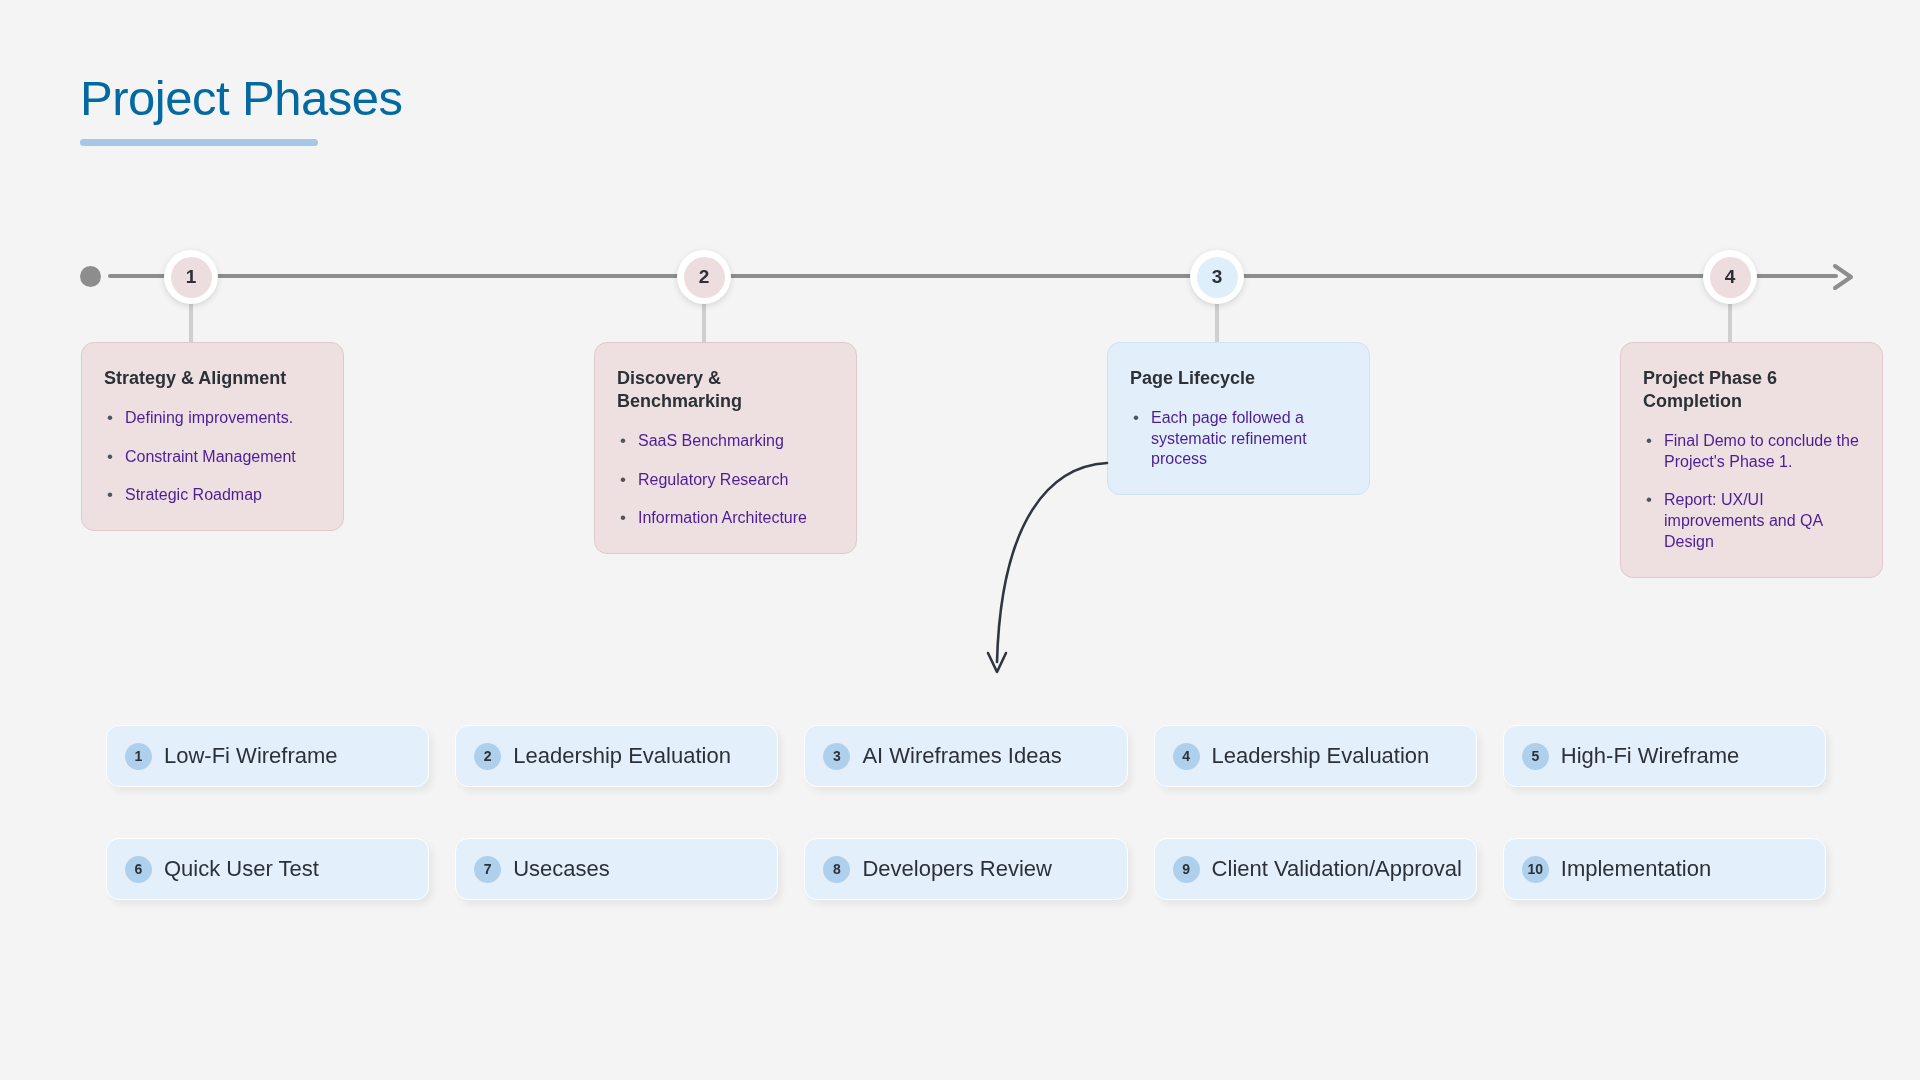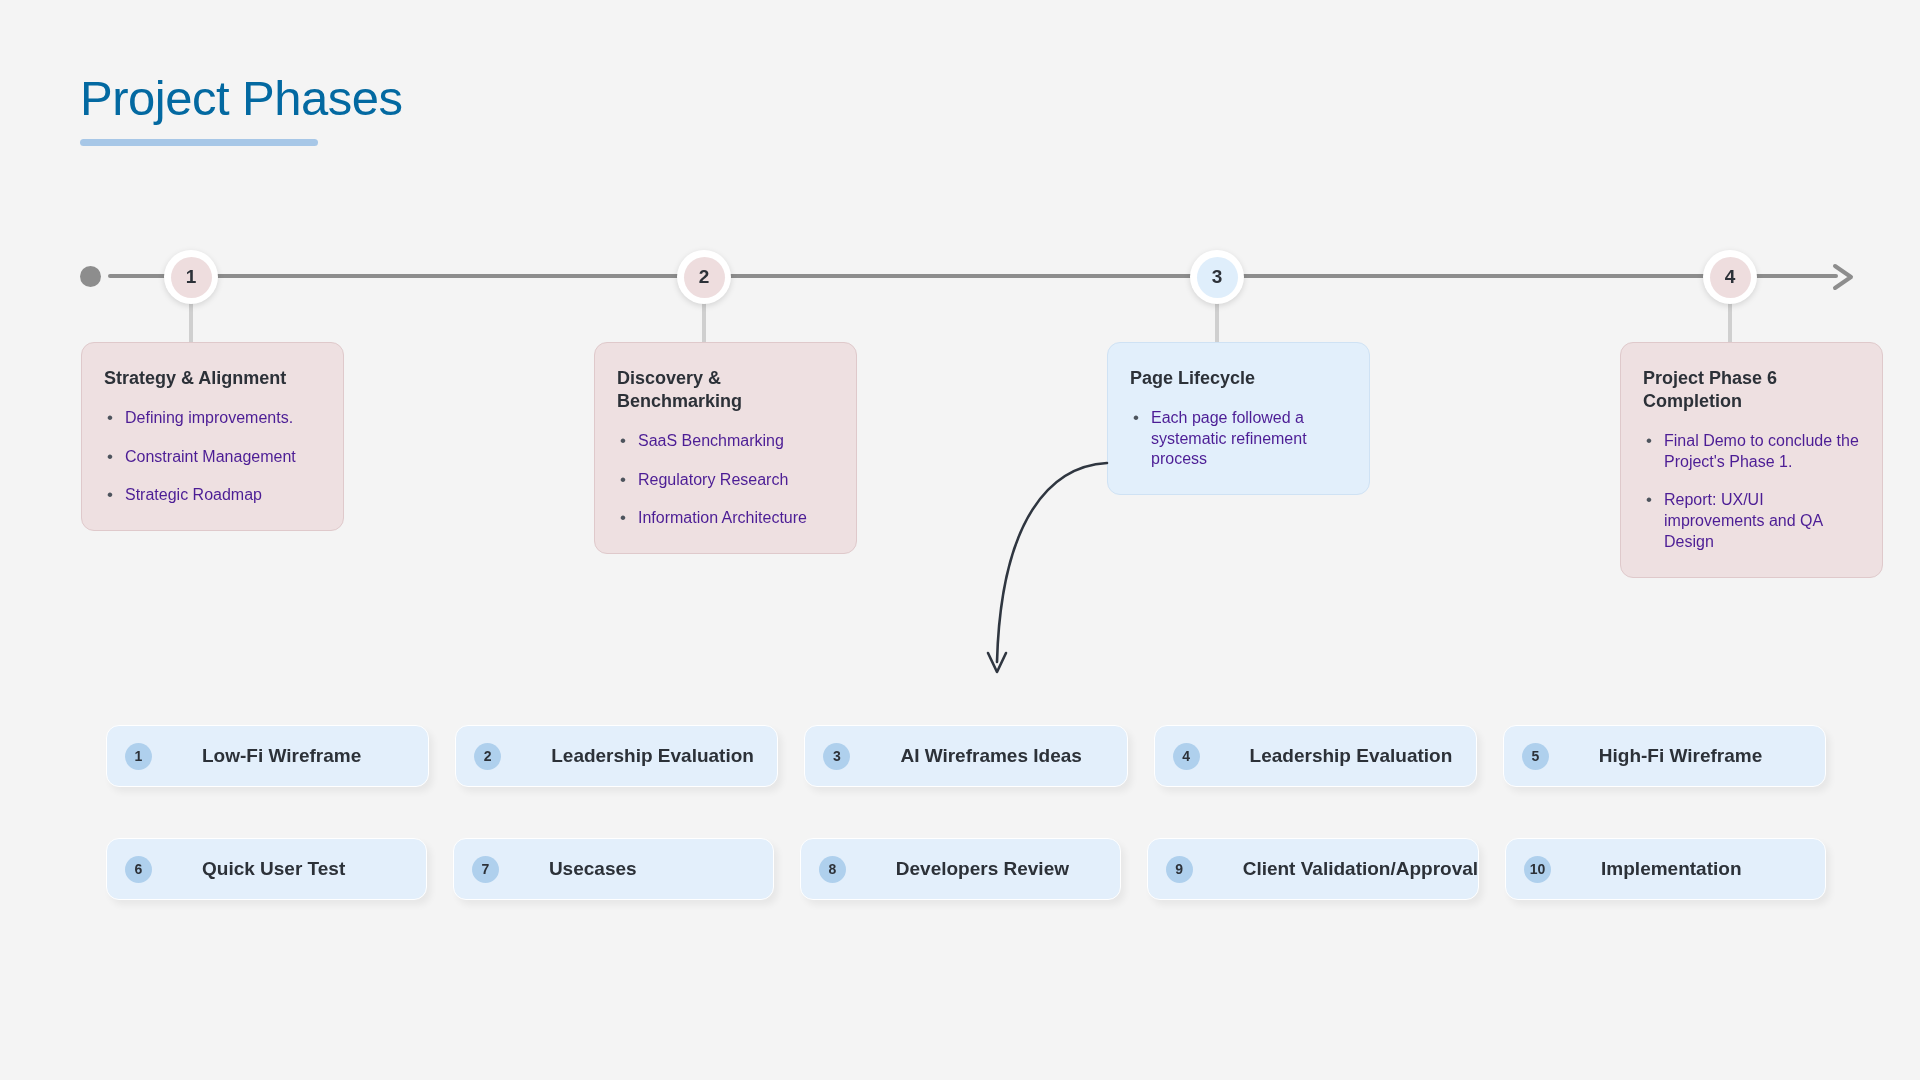--- a/index.html
+++ b/index.html
@@ -86,21 +86,21 @@
     border: 1px solid #ffffff;
   }
   .chip .badge {
     width: 27px; height: 27px; border-radius: 50%;
     background: #afd0ed; color: #2c3138;
     font-size: 14px; font-weight: 700;
     display: flex; align-items: center; justify-content: center;
     flex: 0 0 auto;
   }
   .chip .chip-label {
-    font-size: 19px; font-weight: 700; color: #2c3138; white-space: nowrap; margin-left: 38px;
+    font-size: 22px; font-weight: 400; color: #2c3138; white-space: nowrap;
   }
 </style>
 </head>
 <body>
 
 <div class="page">
 
   <div class="title-block">
     <div class="page-title">Project Phases</div>
     <div class="title-rule"></div>

